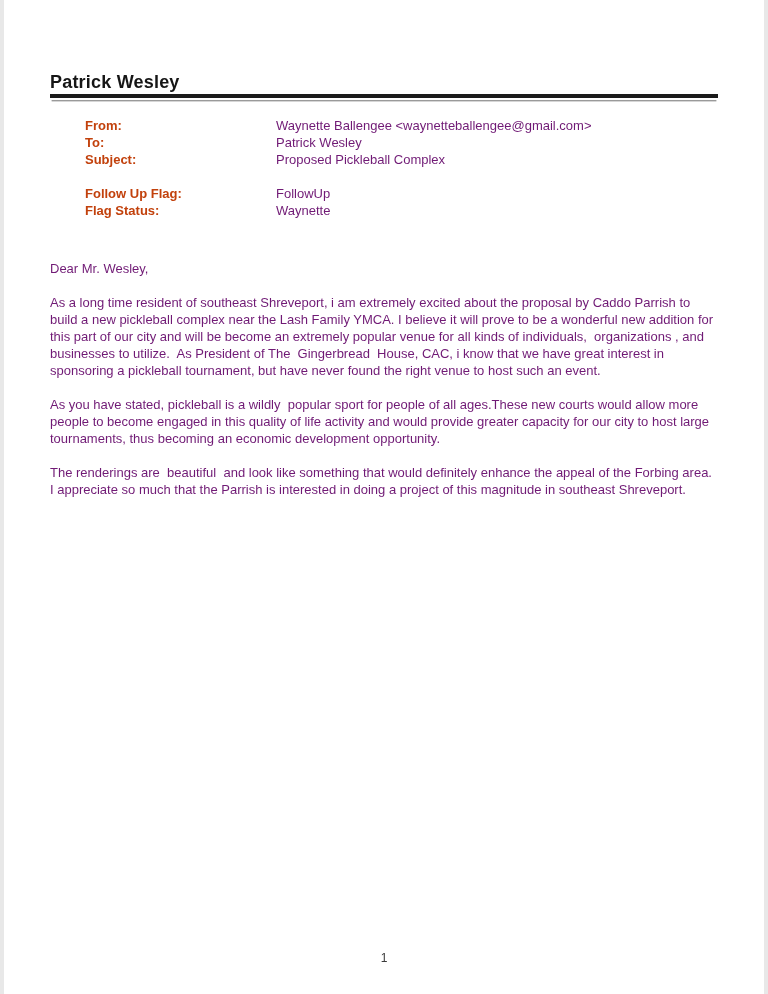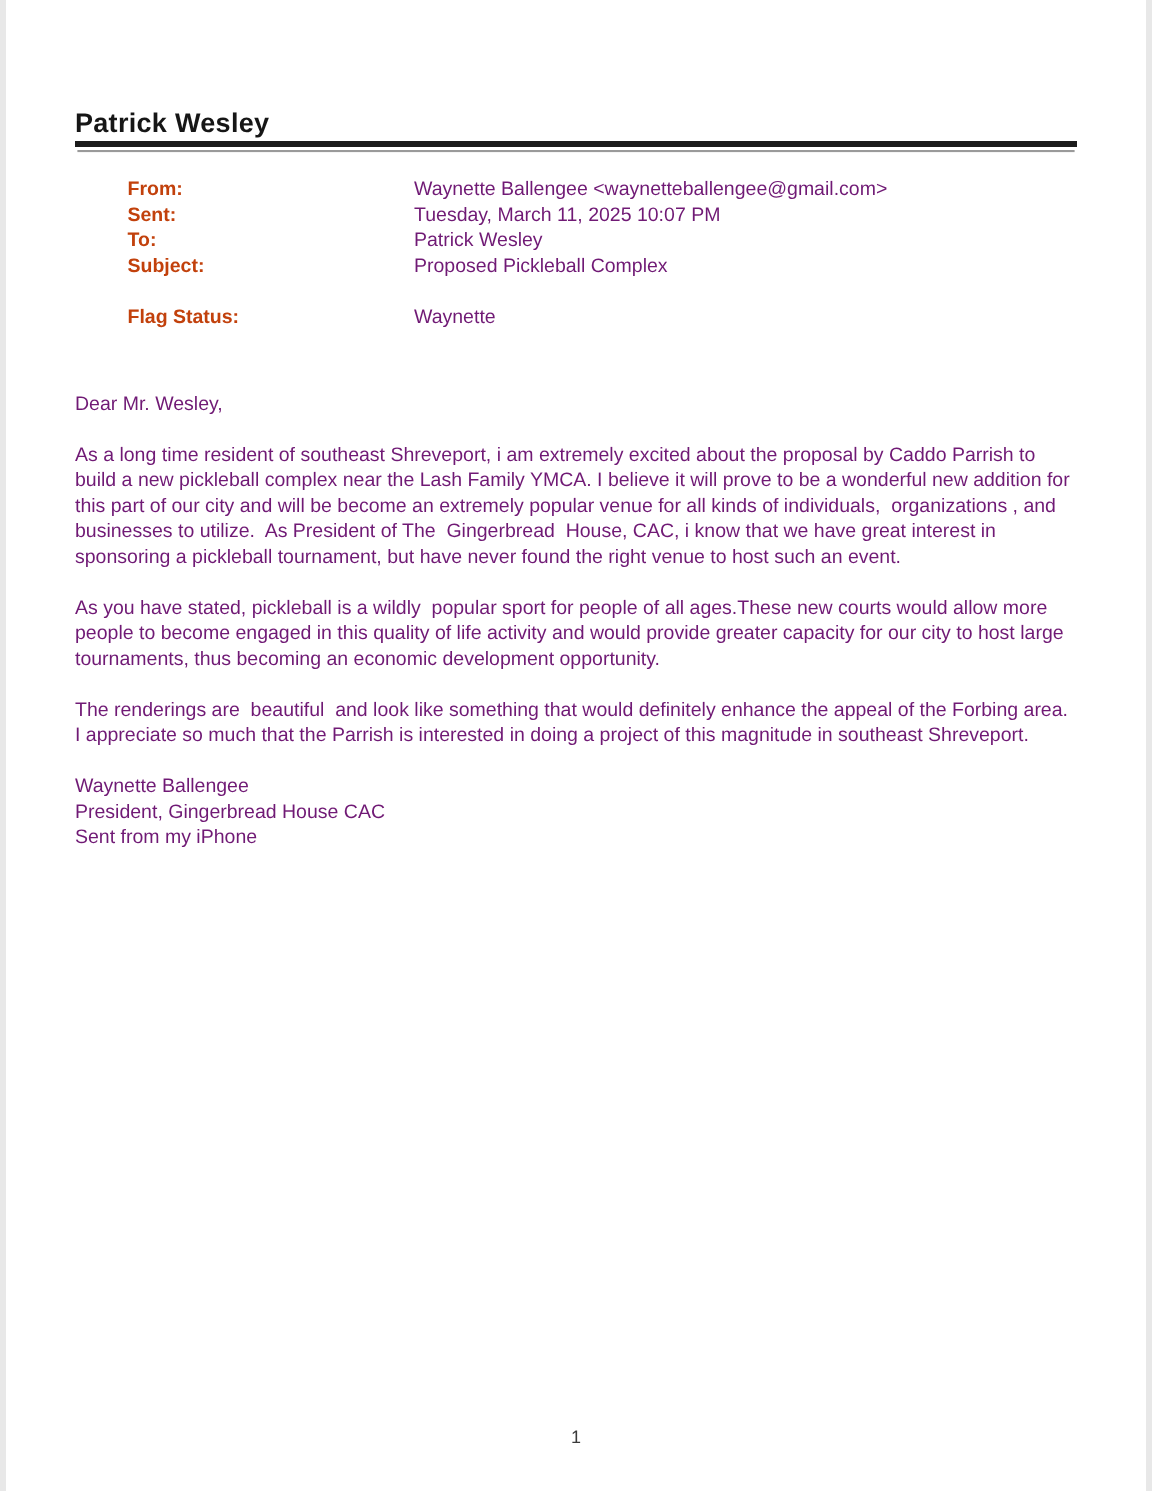--- a/index.html
+++ b/index.html
@@ -102,54 +102,49 @@
       <div class="recipient-name">Patrick Wesley</div>
       <div class="header-rule"></div>
     </div>
 
     <div class="meta-block">
       <div class="meta-row">
         <span class="meta-label">From:</span>
         <span class="meta-value">Waynette Ballengee &lt;waynetteballengee@gmail.com&gt;</span>
       </div>
       <div class="meta-row">
-        <span class="meta-label">Sent:</span>
-        <span class="meta-value">Tuesday, March 11, 2025 10:07 PM</span>
-      </div>
-      <div class="meta-row">
         <span class="meta-label">To:</span>
         <span class="meta-value">Patrick Wesley</span>
       </div>
       <div class="meta-row">
         <span class="meta-label">Subject:</span>
         <span class="meta-value">Proposed Pickleball Complex</span>
       </div>
     </div>
 
     <div class="flag-block">
+      <div class="meta-row">
+        <span class="meta-label">Follow Up Flag:</span>
+        <span class="meta-value">FollowUp</span>
+      </div>
       <div class="meta-row">
         <span class="meta-label">Flag Status:</span>
         <span class="meta-value">Waynette</span>
       </div>
     </div>
 
     <div class="body-block">
       <p class="salutation">Dear Mr. Wesley,</p>
 
       <p class="paragraph">As a long time resident of southeast Shreveport, i am extremely excited about the proposal by Caddo Parrish to build a new pickleball complex near the Lash Family YMCA. I believe it will prove to be a wonderful new addition for this part of our city and will be become an extremely popular venue for all kinds of individuals,  organizations , and businesses to utilize.  As President of The  Gingerbread  House, CAC, i know that we have great interest in sponsoring a pickleball tournament, but have never found the right venue to host such an event.</p>
 
       <p class="paragraph">As you have stated, pickleball is a wildly  popular sport for people of all ages.These new courts would allow more people to become engaged in this quality of life activity and would provide greater capacity for our city to host large tournaments, thus becoming an economic development opportunity.</p>
 
       <p class="paragraph">The renderings are  beautiful  and look like something that would definitely enhance the appeal of the Forbing area.  I appreciate so much that the Parrish is interested in doing a project of this magnitude in southeast Shreveport.</p>
 
-      <div class="signature-block">
-        <div class="signature-line">Waynette Ballengee</div>
-        <div class="signature-line">President, Gingerbread House CAC</div>
-        <div class="signature-line">Sent from my iPhone</div>
-      </div>
     </div>
 
   </div>
 
   <div class="page-footer">
     <span>1</span>
   </div>
 </div>
 
 </body></html>

